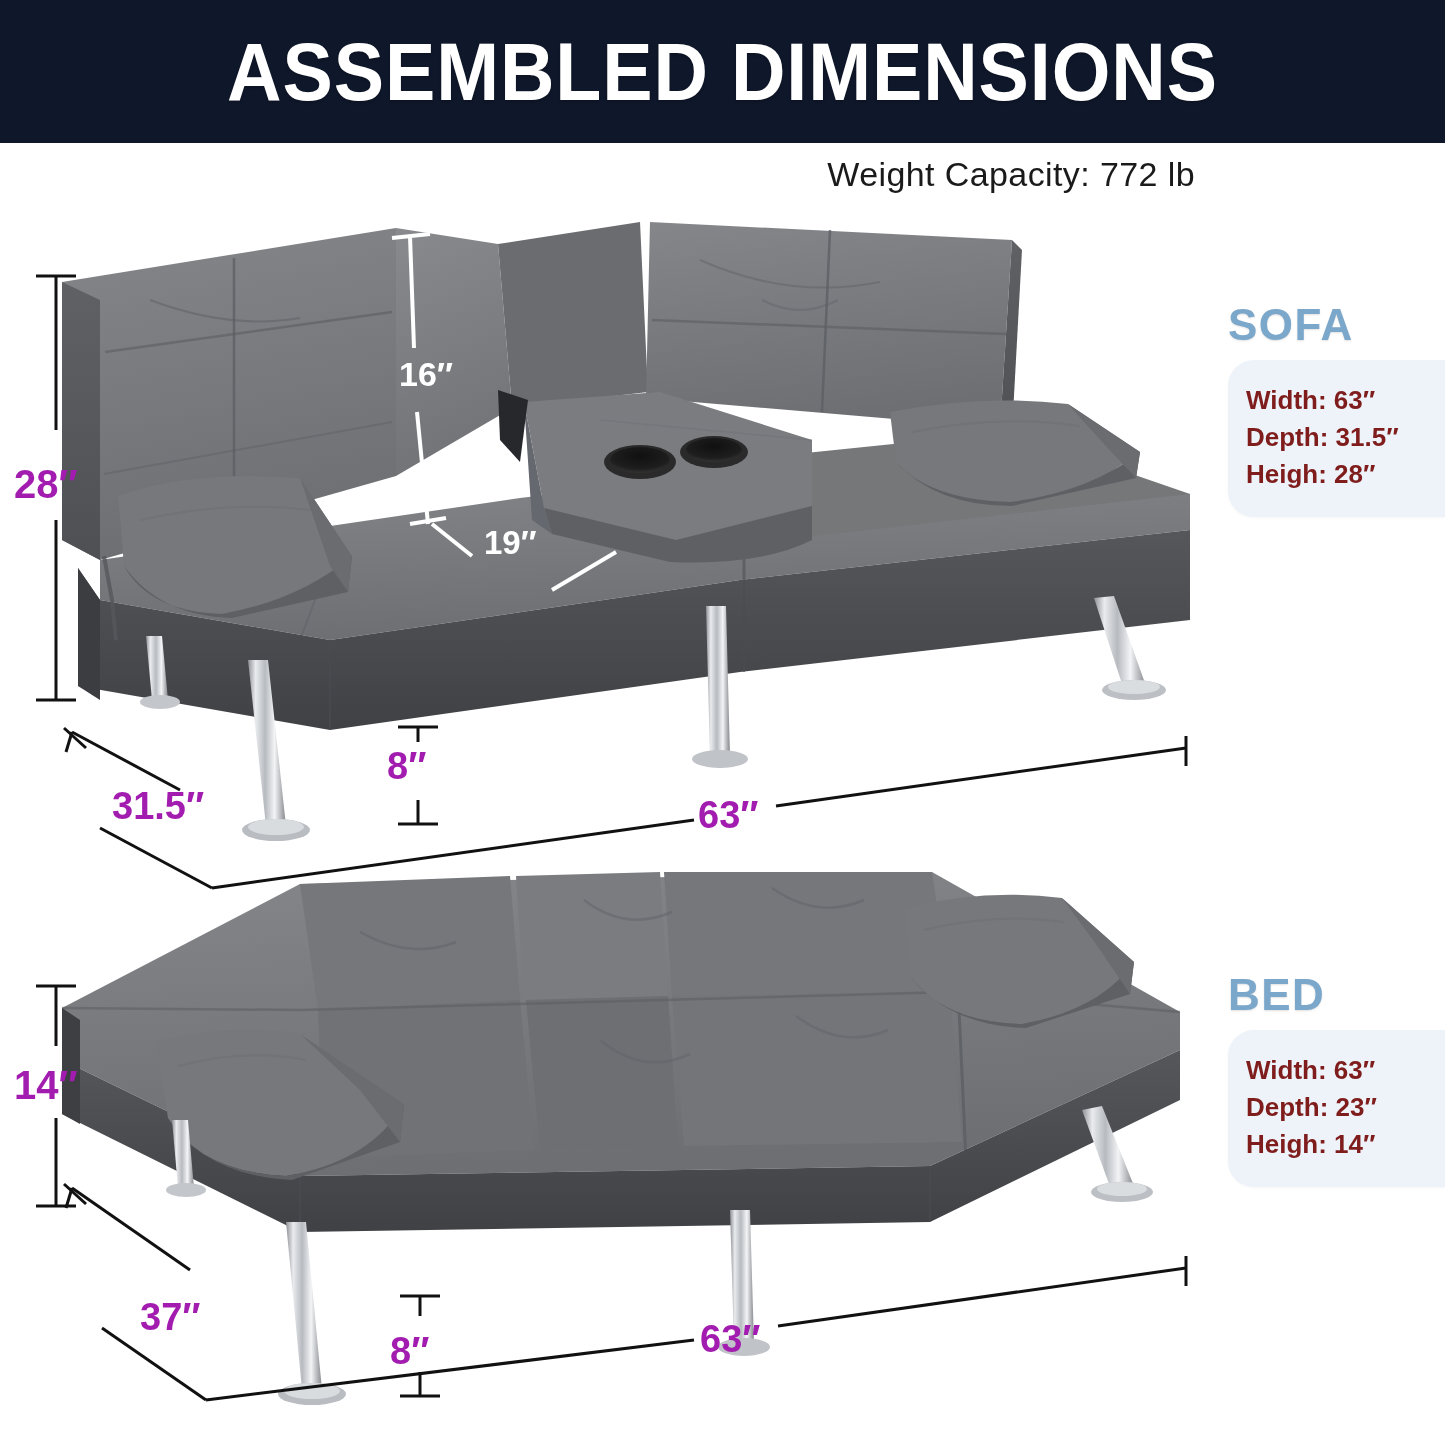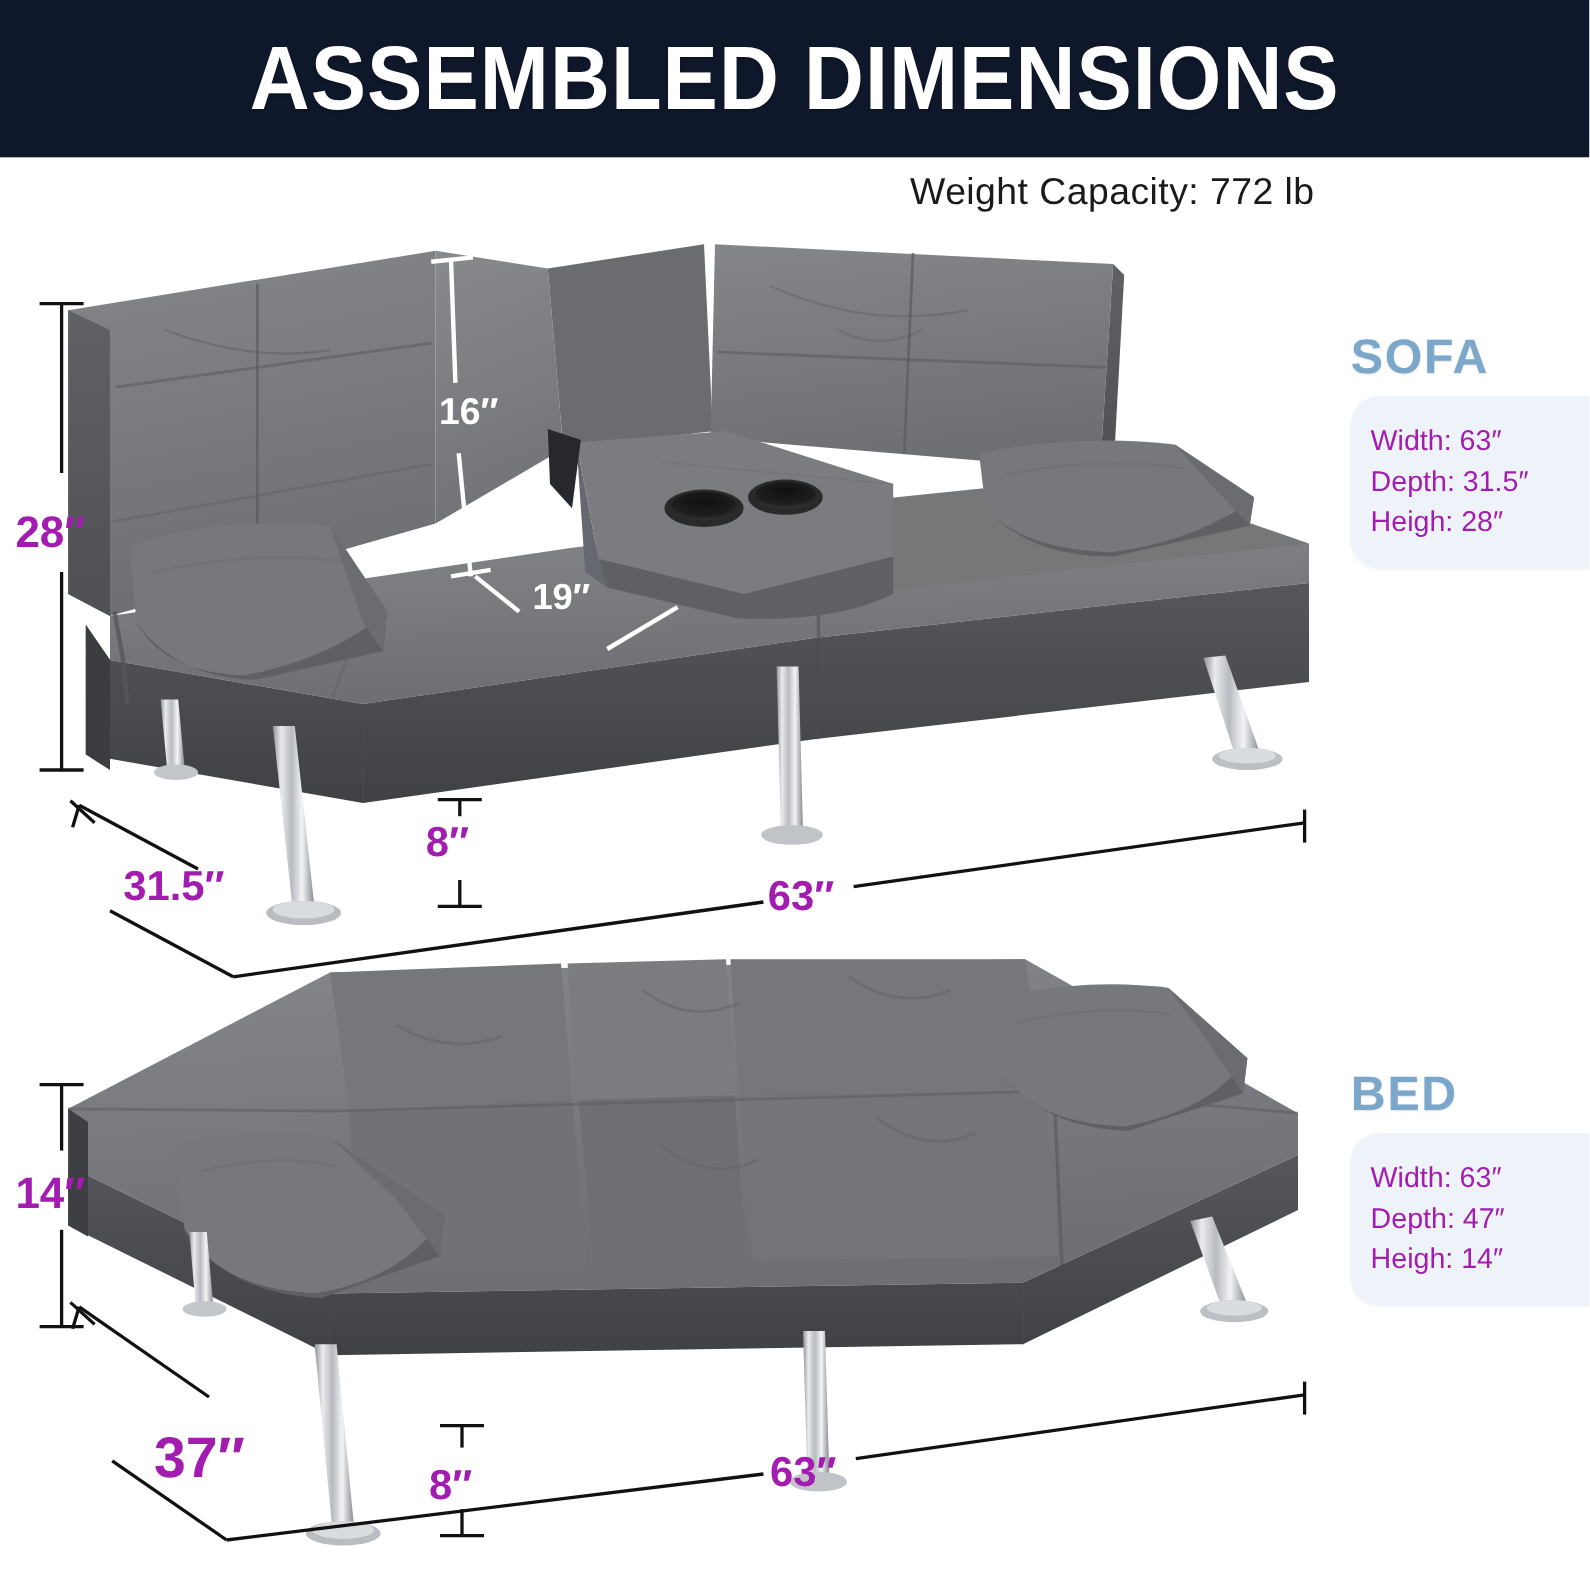--- a/index.html
+++ b/index.html
@@ -46,21 +46,21 @@
     margin-bottom: 10px;
   }
   .spec-card {
     background: #eef3f9;
     border-radius: 26px 0 0 26px;
     padding: 22px 10px 24px 18px;
     width: 217px;
     box-shadow: 0 1px 3px rgba(0,0,0,0.04);
   }
   .spec-line {
-    font-size: 26px; color: #a21caf; font-weight: 400;
+    font-size: 26px; color: #7f1d1d; font-weight: 700;
     line-height: 1.42; white-space: nowrap;
   }
 
   
   .scene { position: absolute; left: 0; top: 0; width: 1445px; height: 1444px; pointer-events: none; }
 
   
   .dim {
     position: absolute; font-weight: bold; white-space: nowrap;
     letter-spacing: 0px;
@@ -68,21 +68,21 @@
   .dim.black { color: #a21caf; }
   .dim.white { color: #ffffff; }
 
   .d-28   { left: 14px;  top: 462px;  font-size: 40px; }
   .d-315  { left: 112px; top: 785px;  font-size: 38px; }
   .d-8a   { left: 387px; top: 745px;  font-size: 38px; }
   .d-63a  { left: 698px; top: 794px;  font-size: 38px; }
   .d-16   { left: 399px; top: 355px;  font-size: 34px; }
   .d-19   { left: 484px; top: 524px;  font-size: 33px; }
   .d-14   { left: 14px;  top: 1063px; font-size: 40px; }
-  .d-37   { left: 140px; top: 1296px; font-size: 52px; }
+  .d-37   { left: 140px; top: 1296px; font-size: 38px; }
   .d-8b   { left: 390px; top: 1330px; font-size: 38px; }
   .d-63b  { left: 700px; top: 1318px; font-size: 38px; }
 </style>
 </head>
 <body>
 
 <div class="banner">
   <div class="banner-title">ASSEMBLED DIMENSIONS</div>
 </div>
 
@@ -340,16 +340,16 @@
     <div class="spec-line">Width: 63″</div>
     <div class="spec-line">Depth: 31.5″</div>
     <div class="spec-line">Heigh: 28″</div>
   </div>
 </div>
 
 <div class="spec-block bed">
   <div class="spec-heading">BED</div>
   <div class="spec-card">
     <div class="spec-line">Width: 63″</div>
-    <div class="spec-line">Depth: 47″</div>
+    <div class="spec-line">Depth: 23″</div>
     <div class="spec-line">Heigh: 14″</div>
   </div>
 </div>
 
 </body></html>

